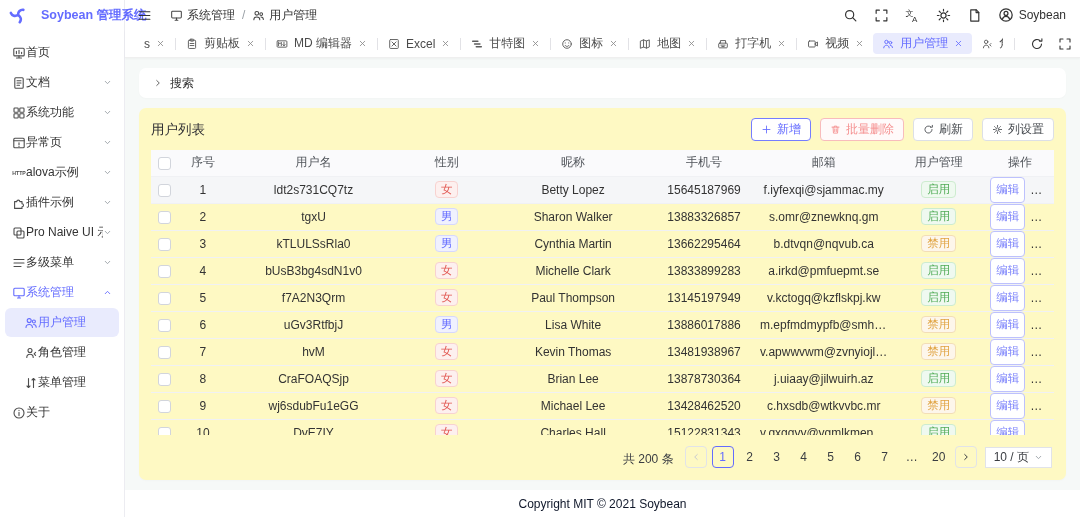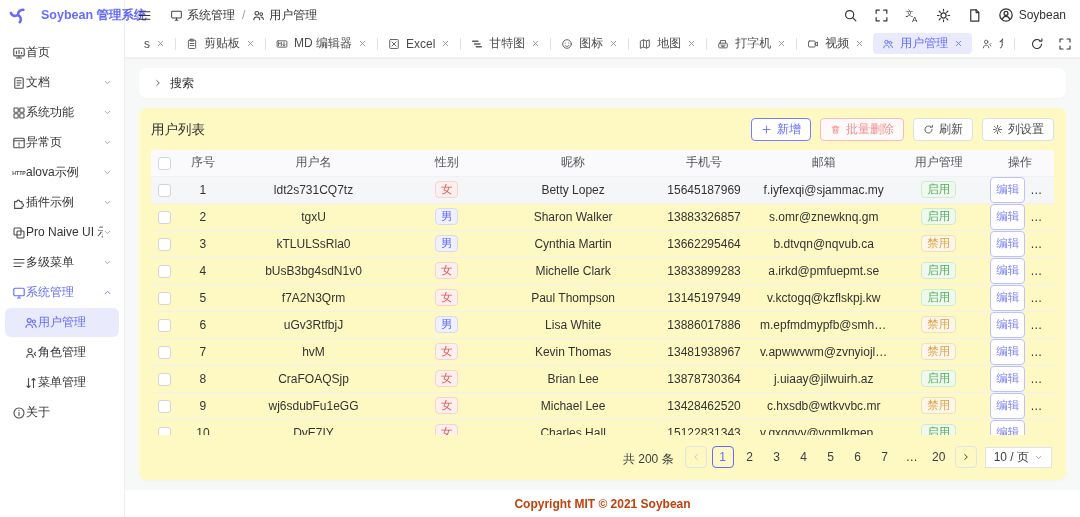--- a/index.html
+++ b/index.html
@@ -83,21 +83,21 @@
 .pg-total { margin-right:6px; }
 .pg-btn { min-width:22px; height:22px; display:inline-flex; align-items:center; justify-content:center; border-radius:4px; cursor:pointer; border:1px solid transparent; padding:0 3px; }
 .pg-btn .pg-icon { width:10px; height:10px; }
 .pg-btn.boxed { border-color:#e1e3e9; }
 .pg-btn.disabled { color:#c7cad1; cursor:default; }
 .pg-btn.active { border-color:#646cff; color:#646cff; }
 .pg-size { height:21px; border:1px solid #e1e3e9; border-radius:0; display:inline-flex; align-items:center; gap:5px; padding:0 8px; cursor:pointer; margin-left:3px; background:#fff; }
 .pg-size .pg-icon { width:9px; height:9px; color:#9aa0a6; }
 
 
-.footer { height:27px; background:#fff; display:flex; align-items:center; justify-content:center; color:#c2410c; font-size:12px; flex:none;font-weight:bold; }
+.footer { height:27px; background:#fff; display:flex; align-items:center; justify-content:center; color:#0f172a; font-size:12px; flex:none; }
 </style>
 </head>
 <body>
 
 <div class="app">
 
   <aside class="sidebar">
     <div class="logo">
       <span class="logo-mark">
           <svg viewBox="0 0 14 14" fill="none" stroke="#646cff" stroke-width="2" stroke-linecap="round">

